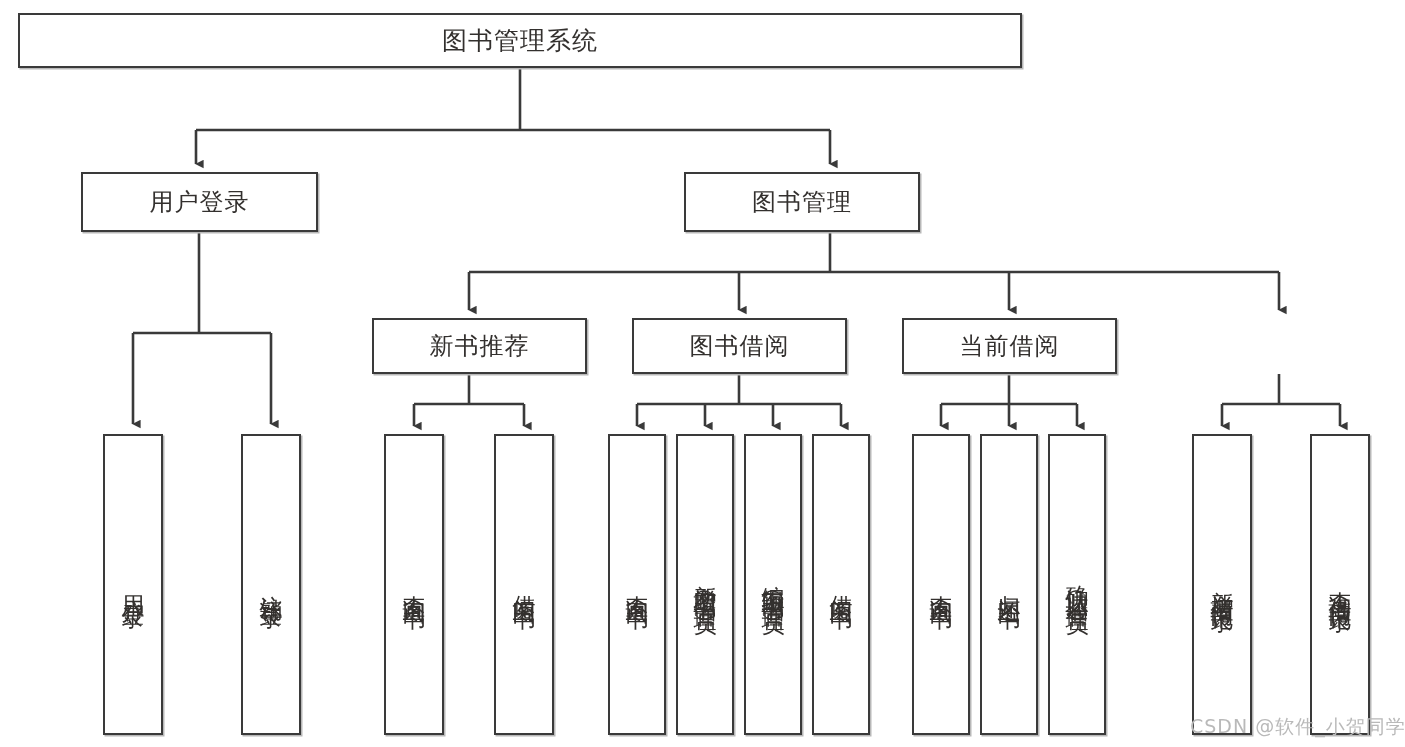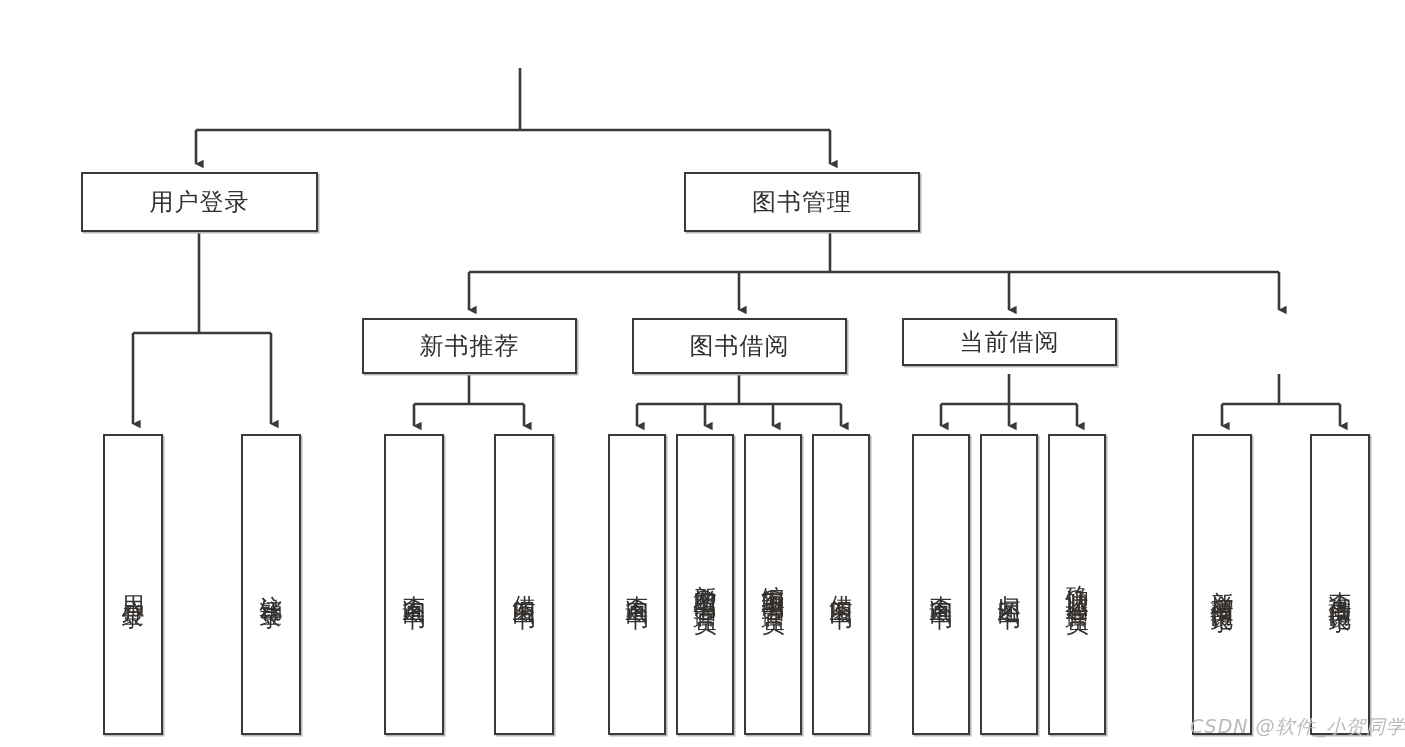--- a/index.html
+++ b/index.html
@@ -119,35 +119,38 @@
       <path d="M1009,404 L1009,426" marker-end="url(#arrow)"></path>
       <path d="M1077,404 L1077,426" marker-end="url(#arrow)"></path>
 
       <path d="M1279,374 L1279,404"></path>
       <path d="M1222,404 L1340,404"></path>
       <path d="M1222,404 L1222,426" marker-end="url(#arrow)"></path>
       <path d="M1340,404 L1340,426" marker-end="url(#arrow)"></path>
     </g>
   </svg>
 
+  <div class="node root horizontal" style="left:18px; top:13px; width:1004px; height:55px;">
+    <span class="label">图书管理系统</span>
+  </div>
 
   <div class="node horizontal" style="left:81px; top:172px; width:237px; height:60px;">
     <span class="label">用户登录</span>
   </div>
   <div class="node horizontal" style="left:684px; top:172px; width:236px; height:60px;">
     <span class="label">图书管理</span>
   </div>
 
-  <div class="node horizontal" style="left:362px; top:318px; width:215px; height:56px;">
+  <div class="node horizontal" style="left:372px; top:318px; width:215px; height:56px;">
     <span class="label">新书推荐</span>
   </div>
   <div class="node horizontal" style="left:632px; top:318px; width:215px; height:56px;">
     <span class="label">图书借阅</span>
   </div>
-  <div class="node horizontal" style="left:902px; top:318px; width:215px; height:48px;">
+  <div class="node horizontal" style="left:902px; top:318px; width:215px; height:56px;">
     <span class="label">当前借阅</span>
   </div>
 
   <div class="node vertical" style="left:103px; top:434px; width:60px; height:301px;">
     <span class="label">用户登录</span>
   </div>
   <div class="node vertical" style="left:241px; top:434px; width:60px; height:301px;">
     <span class="label">注销登录</span>
   </div>
 
@@ -181,15 +184,15 @@
     <span class="label">确认归还（管理员）</span>
   </div>
 
   <div class="node vertical" style="left:1192px; top:434px; width:60px; height:301px;">
     <span class="label">新增借阅记录</span>
   </div>
   <div class="node vertical" style="left:1310px; top:434px; width:60px; height:301px;">
     <span class="label">查询借阅记录</span>
   </div>
 
-  <div class="watermark" style="left:1190px; top:714px;font-style:italic;">CSDN @软件_小贺同学</div>
+  <div class="watermark" style="left:1190px; top:714px;">CSDN @软件_小贺同学</div>
 
 </div>
 
 </body></html>

